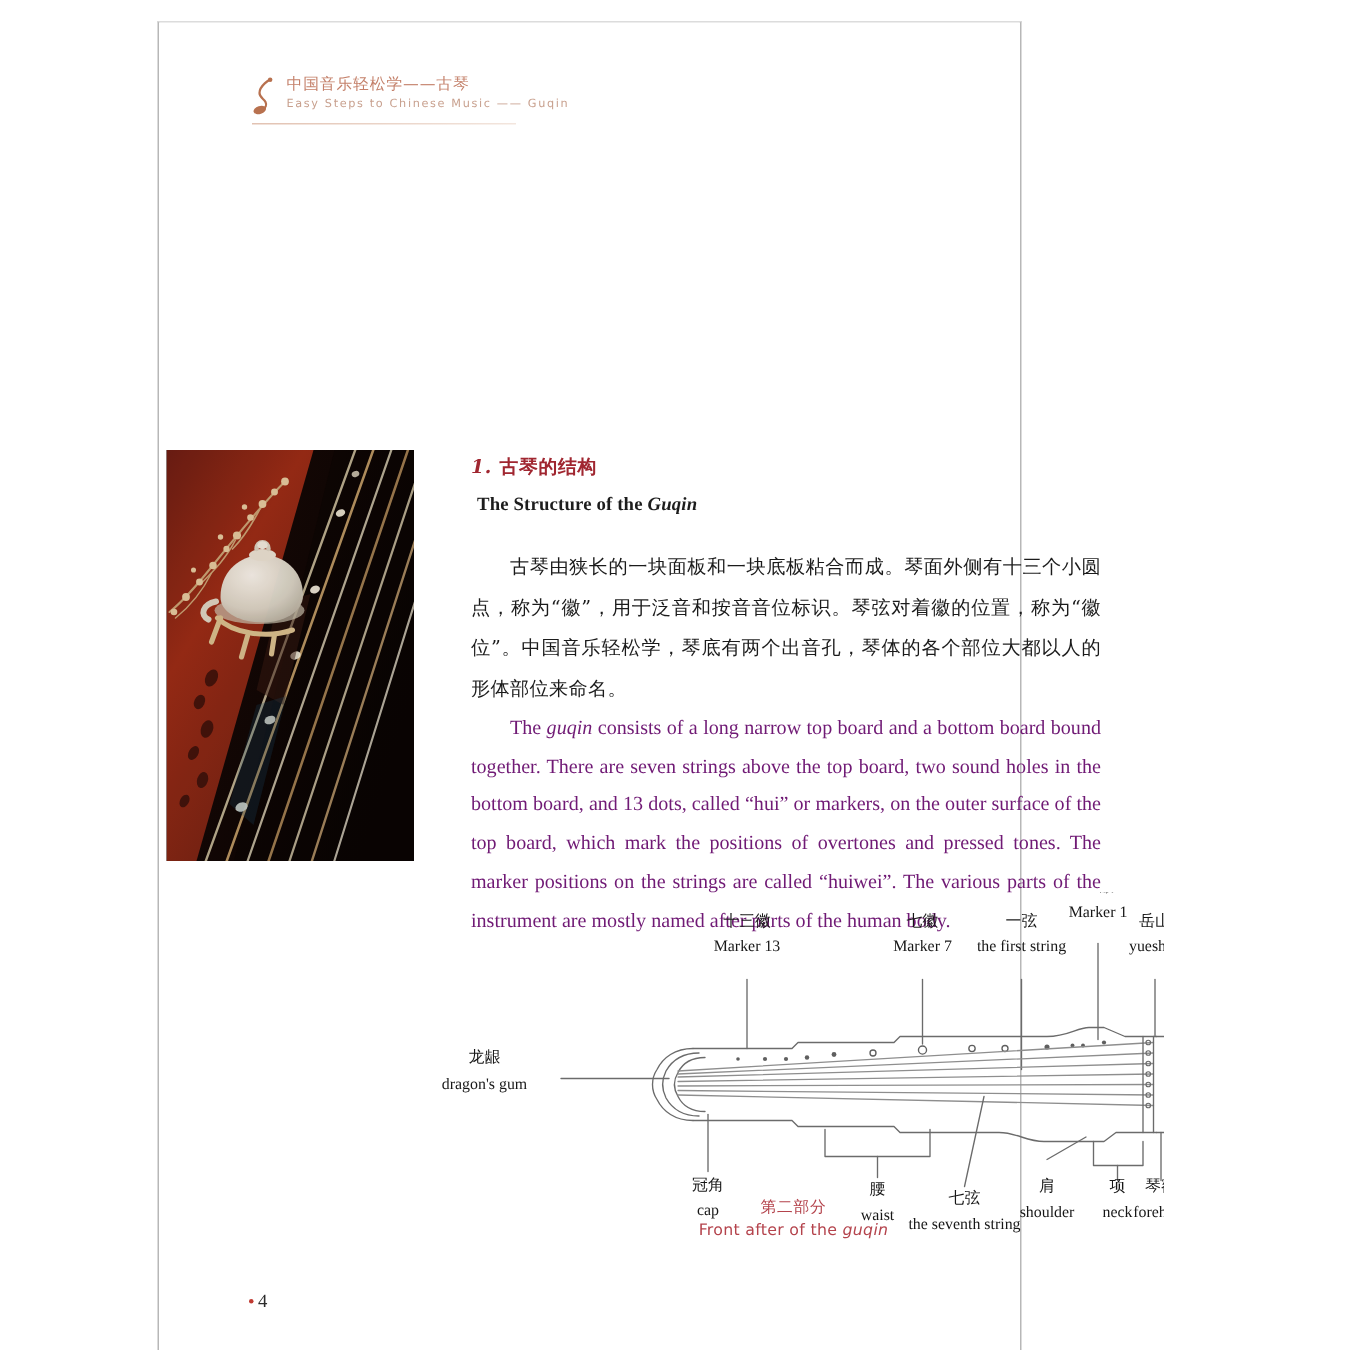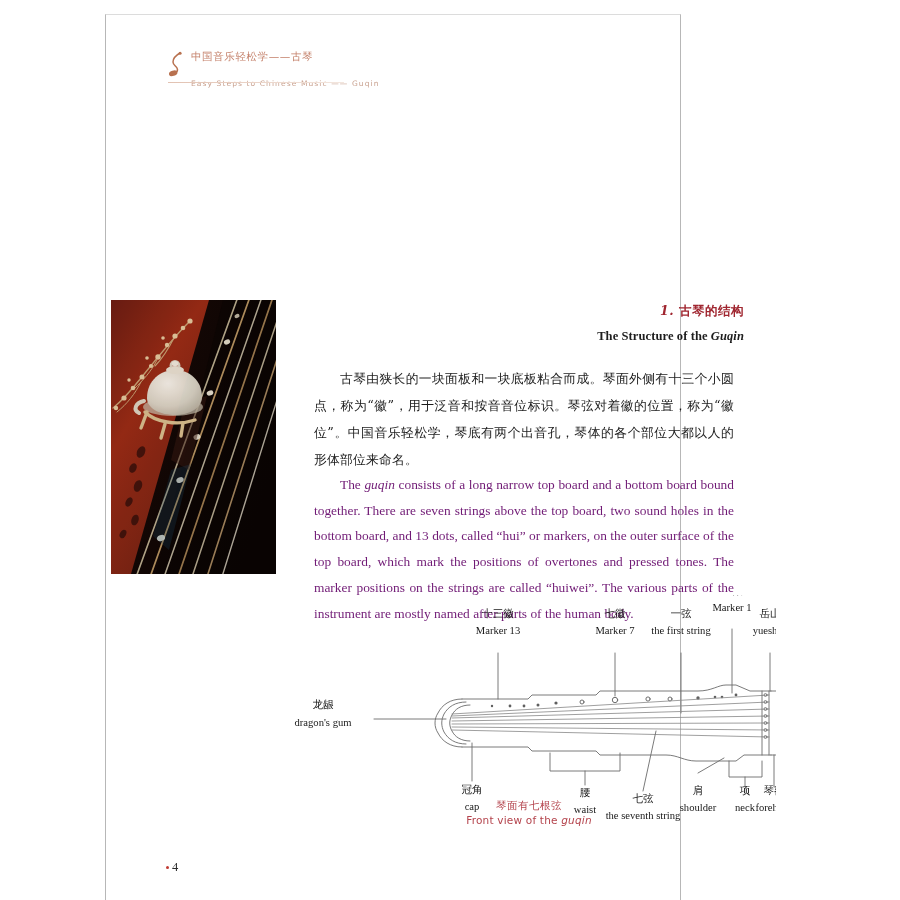--- a/index.html
+++ b/index.html
@@ -49,21 +49,21 @@
     color: #c4806a;
     letter-spacing: 0.6px;
     white-space: nowrap;
   }
   .head-en {
     font-family: "DejaVu Sans", sans-serif;
     font-size: 7.5px;
     color: #c8a08e;
     letter-spacing: 1.1px;
     white-space: nowrap;
-    margin-top: 18px;
+    margin-top: 3px;
   }
   #runhead .head-rule {
     position: absolute;
     left: 0px;
     top: 31px;
     width: 176px;
     height: 1px;
     background: linear-gradient(to right, #e2c2b2, #f3e6de);
   }
 
@@ -103,21 +103,20 @@
     background: #2a0d08;
   }
   #photo svg { display: block; }
 
   
   #sec-head {
     position: absolute;
     left: 208px;
     top: 288px;
     width: 430px;
-    text-align: right;
   }
   .sec-cn {
     font-family: "DejaVu Serif", serif;
     font-size: 12.5px;
     color: #a02630;
     font-weight: 700;
     letter-spacing: 0.5px;
   }
   .sec-cn .num { font-style: italic; }
   .sec-en {
@@ -483,22 +482,22 @@
 
       <text class="dg-cn" x="479" y="199" text-anchor="middle">项</text>
       <text class="dg-en" x="479" y="216" text-anchor="middle">neck</text>
 
       <text class="dg-cn" x="508" y="199" text-anchor="middle">琴额</text>
       <text class="dg-en" x="508" y="216" text-anchor="middle">forehead</text>
     </svg>
   </div>
 
   <div id="caption">
-    <div class="cap-cn">琴面有七根弦</div>
-    <div class="cap-en"><span>Front view of the </span><i>guqin</i></div>
+    <div class="cap-cn">第二部分</div>
+    <div class="cap-en"><span>Front after of the </span><i>guqin</i></div>
   </div>
 
   <div id="folio">
     <span class="dot"></span>
     <span>4</span>
   </div>
 
 </div>
 
 </body></html>

